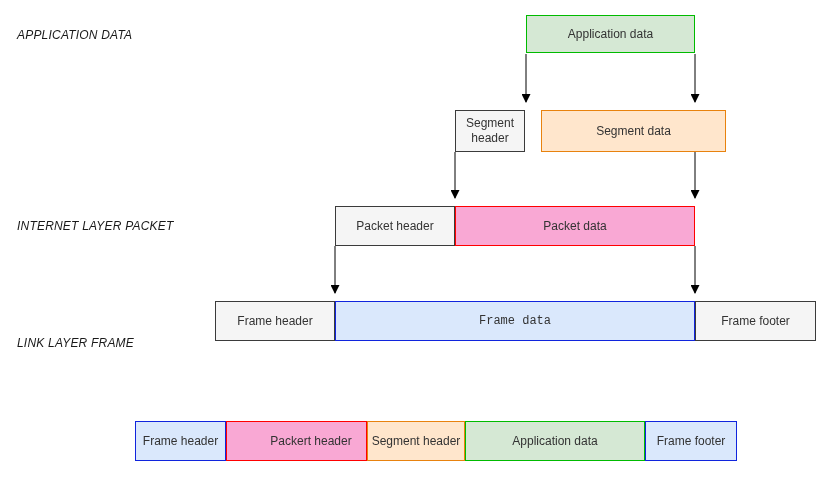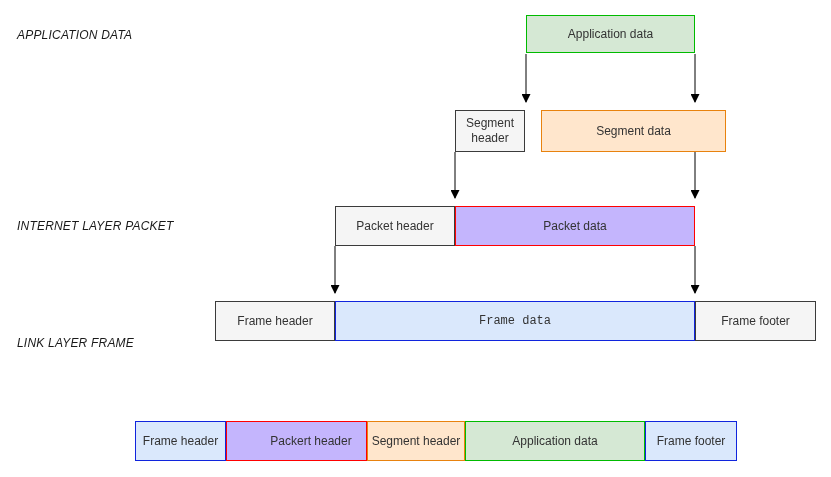--- a/index.html
+++ b/index.html
@@ -27,21 +27,21 @@
     justify-content:center;
     text-align:center;
     font-size:12px;
     color:#333333;
     line-height:1.25;
     padding:2px;
   }
   .gray   {background:#f5f5f5;border:1.5px solid #3b3b3b;}
   .green  {background:#d5e8d4;border:1.5px solid #00bb00;}
   .orange {background:#ffe6cc;border:1.5px solid #e8820e;}
-  .red    {background:#c4b5fd;border:1.5px solid #ff0000;text-align:center;}
+  .red    {background:#f9a8d4;border:1.5px solid #ff0000;text-align:center;}
   .blue   {background:#dae8fc;border:1.5px solid #1024dd;}
 
   
   #lbl-app{top:28px;}
   #box-app-data{left:526px;top:15px;width:169px;height:38px;}
   
   #lbl-transport{top:124px;}
   #box-seg-header{left:455px;top:110px;width:70px;height:42px;}
   #box-seg-data{left:541px;top:110px;width:185px;height:42px;}
   

